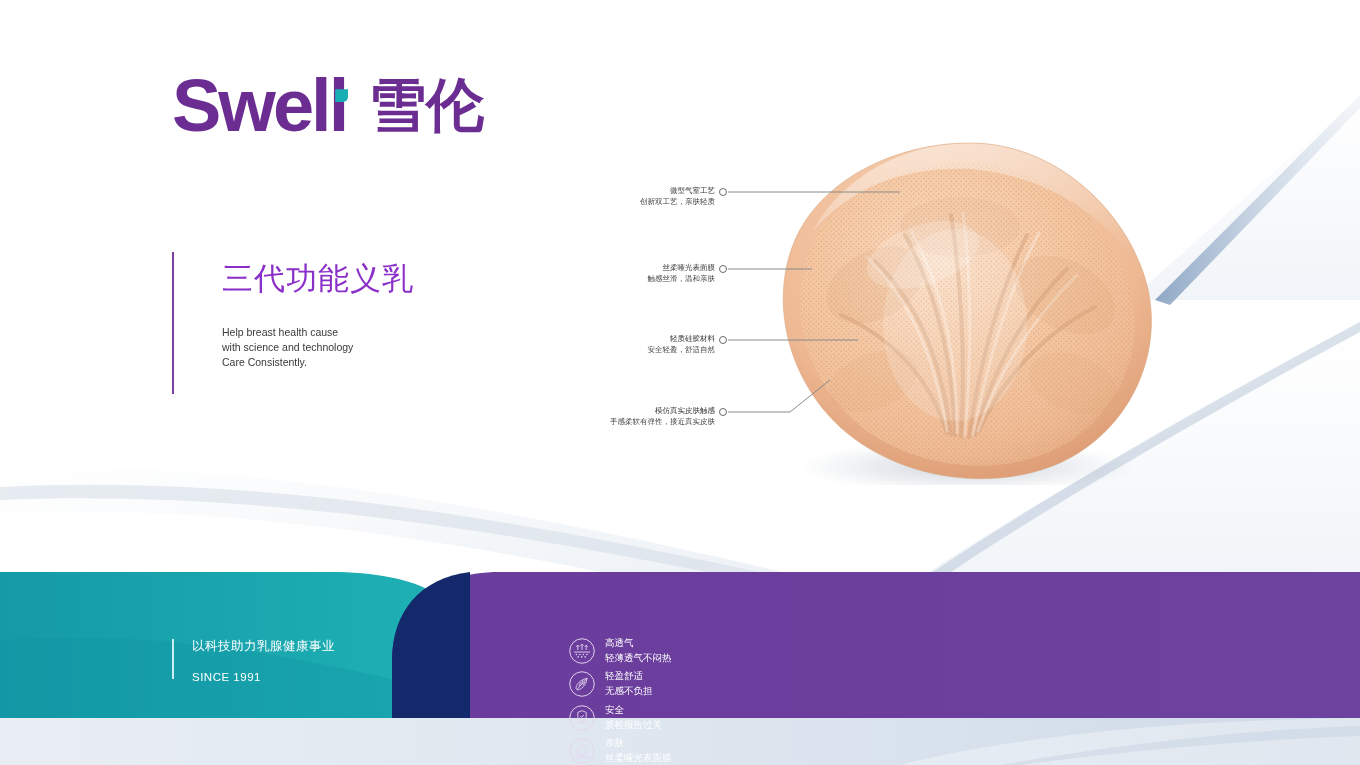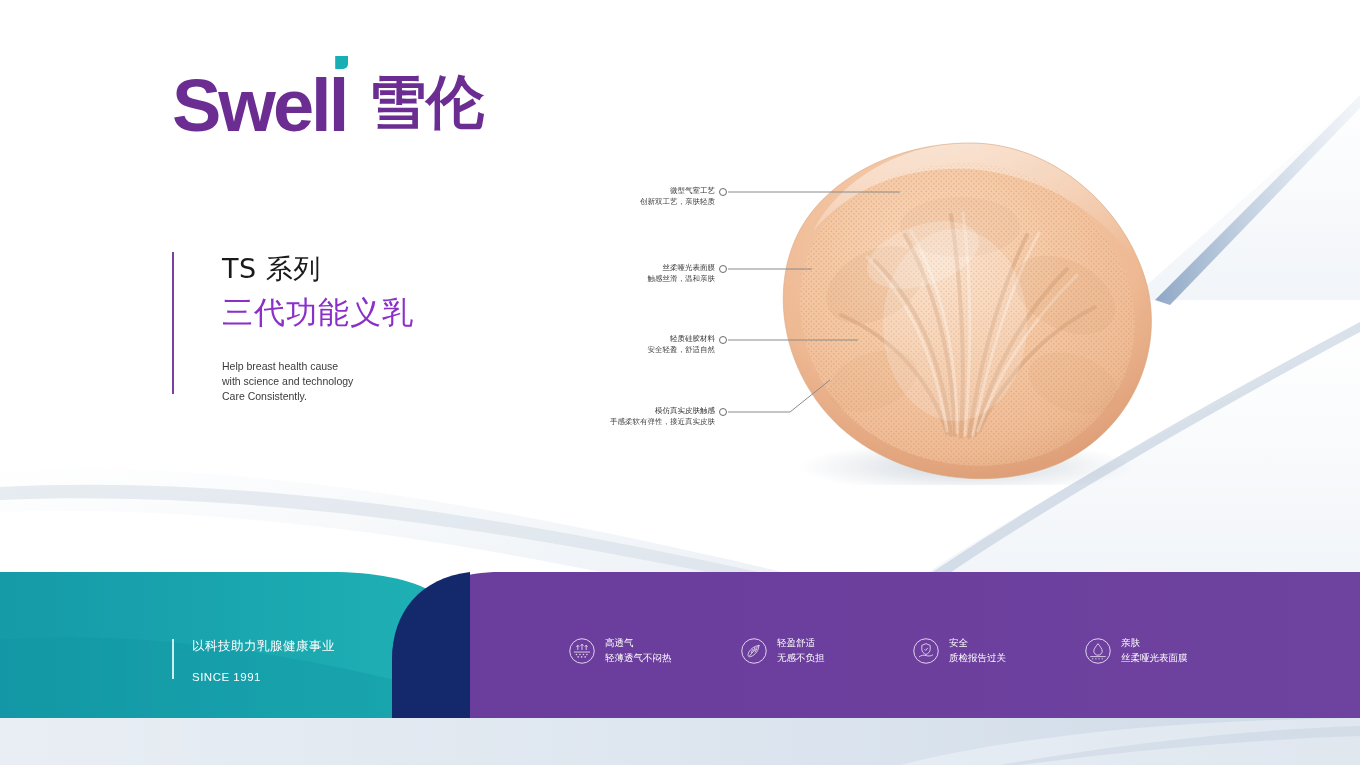--- a/index.html
+++ b/index.html
@@ -9,21 +9,21 @@
     background:#ffffff;
     position:relative;
   }
   #stage { position:absolute; inset:0; width:1360px; height:765px; overflow:hidden; background:#fff; }
 
   
   .bg-layer { position:absolute; inset:0; }
   .bg-svg { position:absolute; left:0; top:0; }
 
   
-  #logo { position:absolute; left:172px; top:73px; display:flex; align-items:flex-start; }
+  #logo { position:absolute; left:172px; top:73px; display:flex; align-items:center; }
   .logo-word {
     font-size:74px; font-weight:bold; color:#6B2D91;
     letter-spacing:-3px; line-height:.9; font-family:"Liberation Sans",sans-serif;
     position:relative;
   }
   .logo-dot {
     position:absolute; right:-2px; bottom:4px; width:13px; height:13px;
     background:#17AEB4; clip-path:polygon(0 0,100% 0,100% 100%,0 100%);
     border-bottom-right-radius:5px;
   }
@@ -54,21 +54,21 @@
   .c-sub { font-size:7.5px; color:#444; line-height:1.5; }
 
   
   #tagline { position:absolute; left:172px; top:637px; padding-left:20px; color:#fff;
              font-family:"DejaVu Sans","Liberation Sans",sans-serif; }
   #tagline-rule { position:absolute; left:0; top:2px; width:2px; height:40px; background:#cdeef0; }
   .tag-cn { font-size:12.5px; line-height:1.5; letter-spacing:.5px; }
   .tag-en { font-size:11.5px; line-height:1.6; letter-spacing:.5px;
             font-family:"Liberation Sans",sans-serif;margin-top:12px; }
 
-  #features { position:absolute; left:568px; top:636px; display:flex; gap:12px; }
+  #features { position:absolute; left:568px; top:636px; display:flex; gap:4px;flex-direction:column; }
   .feature { display:flex; align-items:center; width:160px; }
   .feat-icon { width:28px; height:28px; flex:0 0 28px; margin-right:9px; }
   .feat-text { color:#fff; font-family:"DejaVu Sans","Liberation Sans",sans-serif; }
   .feat-title { font-size:9.5px; line-height:1.55; }
   .feat-sub { font-size:9.5px; line-height:1.55; }
 </style>
 </head>
 <body>
 
 <div id="stage">
@@ -134,21 +134,20 @@
   <div id="logo">
     <div class="logo-word">Swell</div>
     <div style="position:relative;width:0;height:0;">
       <span class="logo-dot"></span>
     </div>
     <div class="logo-cn">雪伦</div>
   </div>
 
   <div id="title-block">
     <div id="title-rule"></div>
-    <div class="t-series">TS 系列</div>
     <div class="t-main">三代功能义乳</div>
     <div class="t-en">
       <div>Help breast health cause</div>
       <div>with science and technology</div>
       <div>Care Consistently.</div>
     </div>
   </div>
 
   <div id="product">
     <svg width="420" height="350" viewBox="0 0 420 350">

